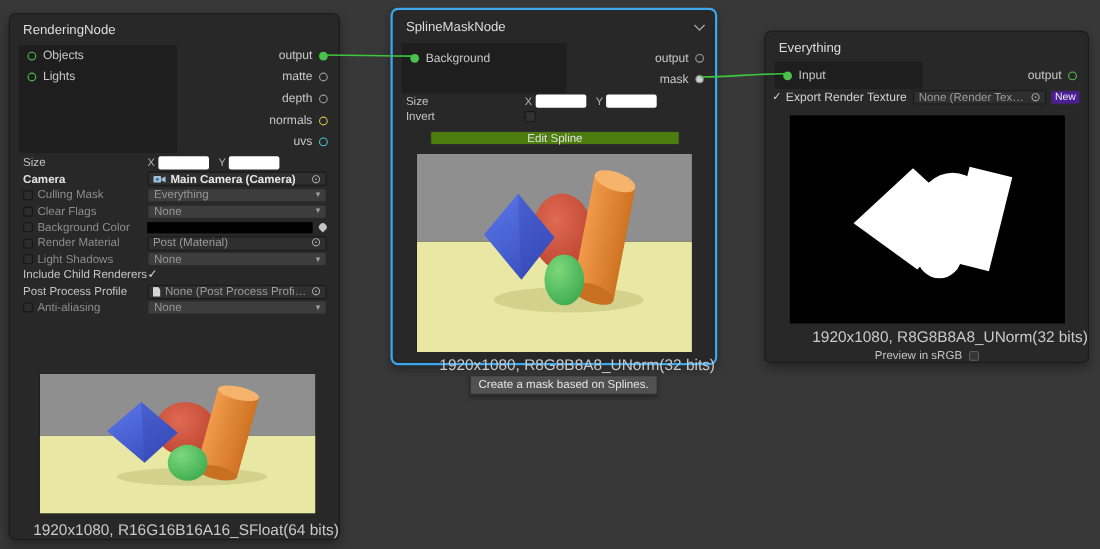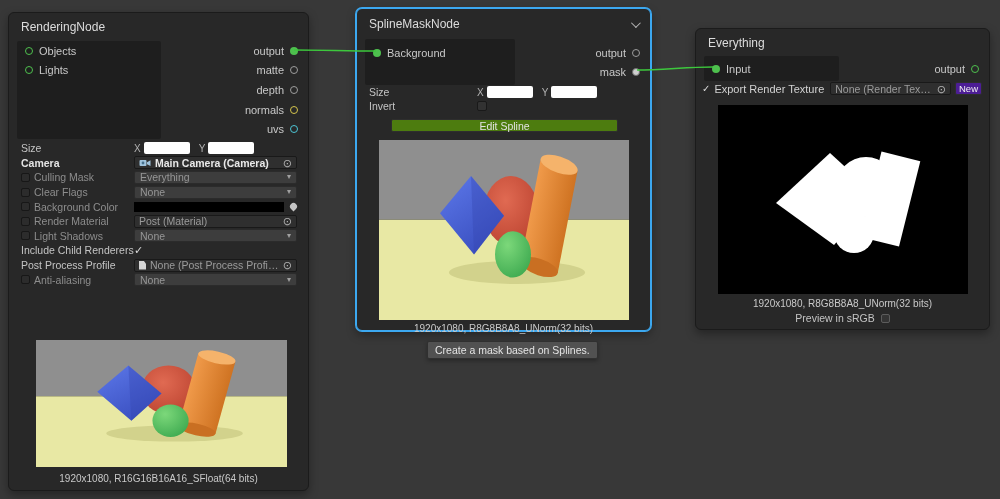--- a/index.html
+++ b/index.html
@@ -47,21 +47,21 @@
   .dropdown{flex:1;height:13px;background:#3d3d3d;border:1px solid #2b2b2b;border-radius:2px;
     display:flex;align-items:center;padding:0 5px;font-size:10.5px;color:#969696;min-width:0}
   .dd-arrow{margin-left:auto;font-size:8px;color:#a0a0a0;line-height:8px;flex:none}
   .cswatch{flex:1;height:10px;background:#000;border:1px solid #000}
   .eyedrop{width:7px;height:7px;background:#c4c4c4;border-radius:50% 50% 50% 0;
     transform:rotate(-45deg);margin-left:6px;flex:none}
   .checkmark{font-size:11px;color:#dadada;line-height:11px}
   .pageicon{width:7px;height:9px;background:#d6d6d6;flex:none;
     clip-path:polygon(0 0,65% 0,100% 35%,100% 100%,0 100%)}
   .preview{background:#000;overflow:hidden}
-  .caption{text-align:center;font-size:10px;color:#c9c9c9}
+  .caption{text-align:right;font-size:14px;color:#c9c9c9}
   
   .rn{left:8px;top:12px;width:301px;height:479px}
   .rn .node-title{height:28px}
   .rn .ports{height:98px}
   .rn .in-strip{width:144px}
   .rn .pt-row{height:19.6px}
   .rn .preview{margin:53px 0 0 27px;width:251px;height:127px}
   .rn .caption{margin-top:6px}
   
   .sm{left:356px;top:8px;width:295px;height:323px}

